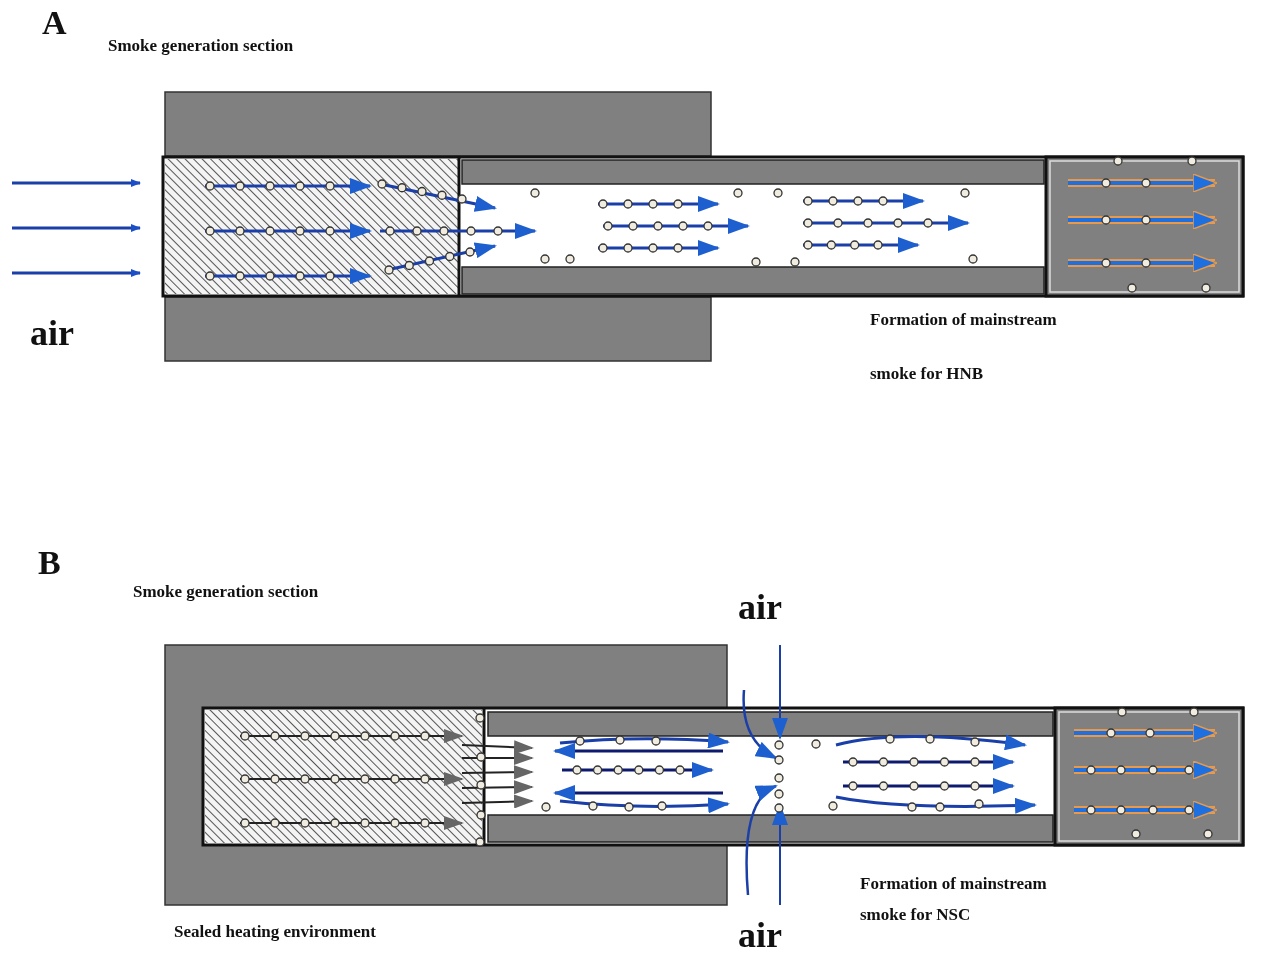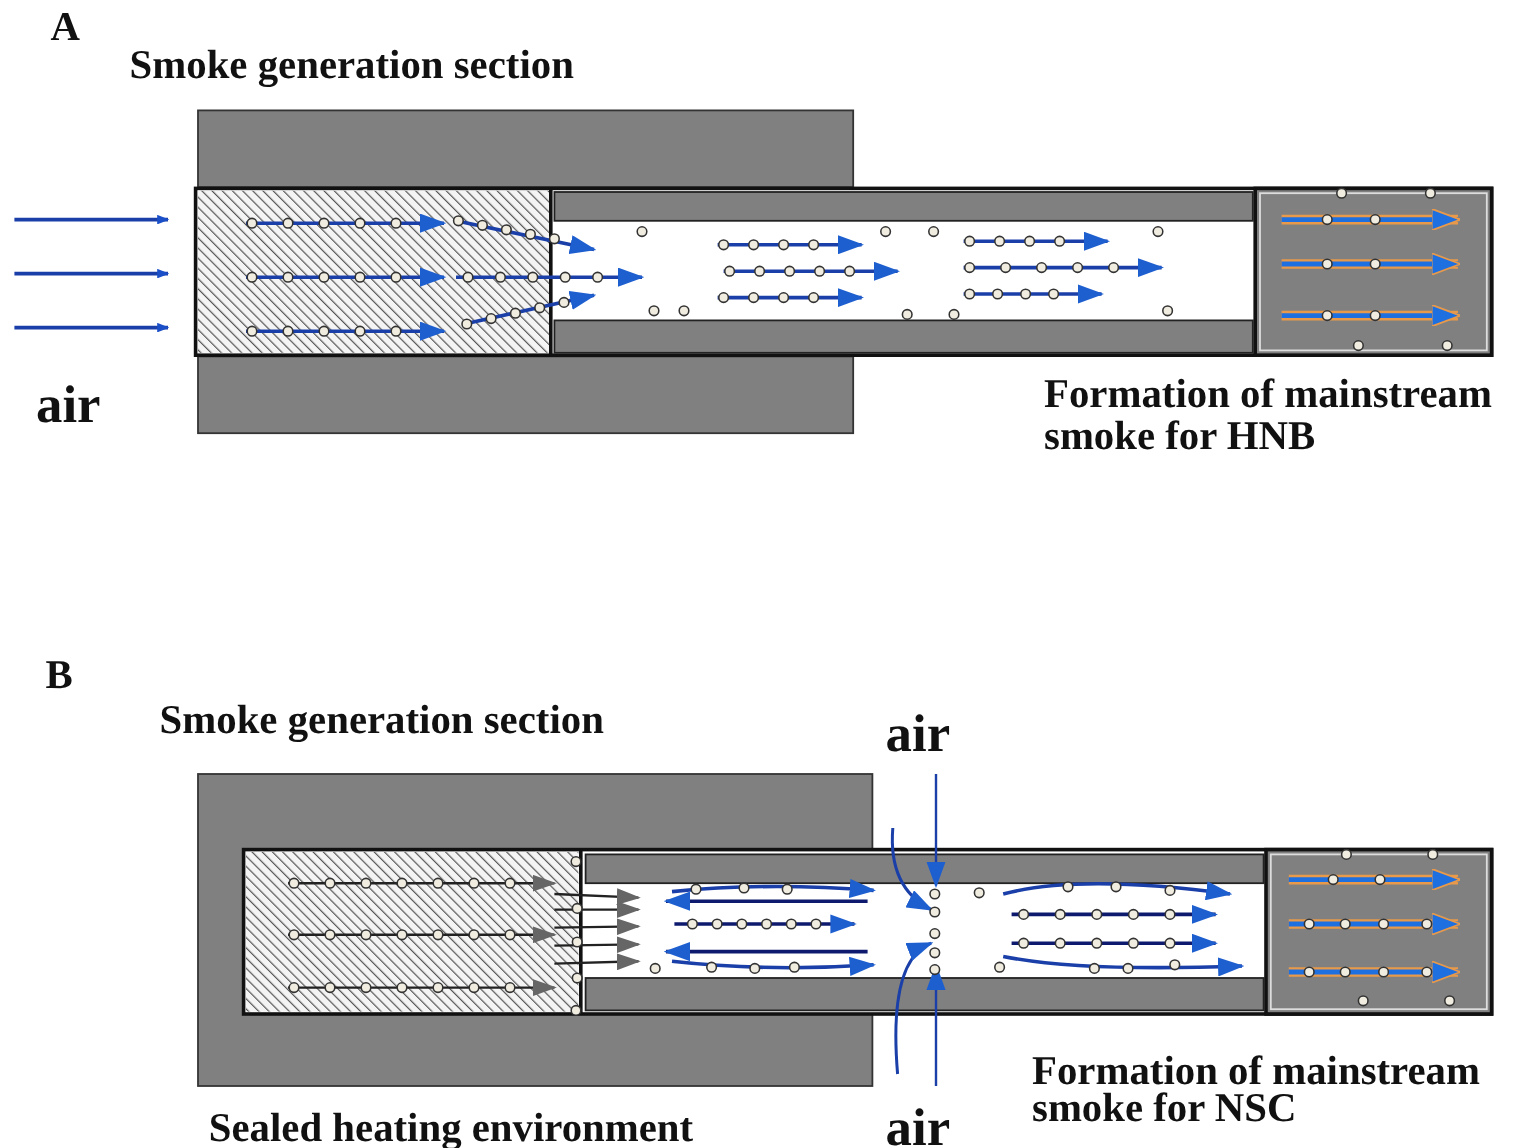--- a/index.html
+++ b/index.html
@@ -1,31 +1,31 @@
 <!DOCTYPE html>
 <html><head>
 <meta charset="utf-8">
 <style>
   html,body{margin:0;padding:0;background:#ffffff;}
   body{width:1280px;height:957px;position:relative;overflow:hidden;font-family:"Liberation Serif","DejaVu Serif",serif;}
   .lbl{position:absolute;font-weight:bold;color:#111;white-space:nowrap;}
   .panel-letter{font-size:34px;}
-  .title{font-size:34px;}
-  .big{font-size:44px;}
+  .title{font-size:17px;}
+  .big{font-size:36px;}
   .center{}
   svg{position:absolute;left:0;top:0;}
 </style>
 </head>
 <body>
 
 <div class="lbl panel-letter" style="left:42px;top:4px;">A</div>
 <div class="lbl title" style="left:108px;top:36px;">Smoke generation section</div>
 <div class="lbl big" style="left:30px;top:312px;">air</div>
 <div class="lbl title center" style="left:870px;top:310px;width:410px;">Formation of mainstream</div>
-<div class="lbl title center" style="left:870px;top:345px;width:410px;">smoke for HNB</div>
+<div class="lbl title center" style="left:870px;top:364px;width:410px;">smoke for HNB</div>
 
 <div class="lbl panel-letter" style="left:38px;top:544px;">B</div>
 <div class="lbl title" style="left:133px;top:582px;">Smoke generation section</div>
 <div class="lbl big" style="left:738px;top:586px;">air</div>
 <div class="lbl big" style="left:738px;top:914px;">air</div>
 <div class="lbl title" style="left:174px;top:922px;">Sealed heating environment</div>
 <div class="lbl title center" style="left:860px;top:874px;width:410px;">Formation of mainstream</div>
 <div class="lbl title center" style="left:860px;top:905px;width:410px;">smoke for NSC</div>
 
 <svg id="diagram" width="1280" height="957" viewBox="0 0 1280 957">

